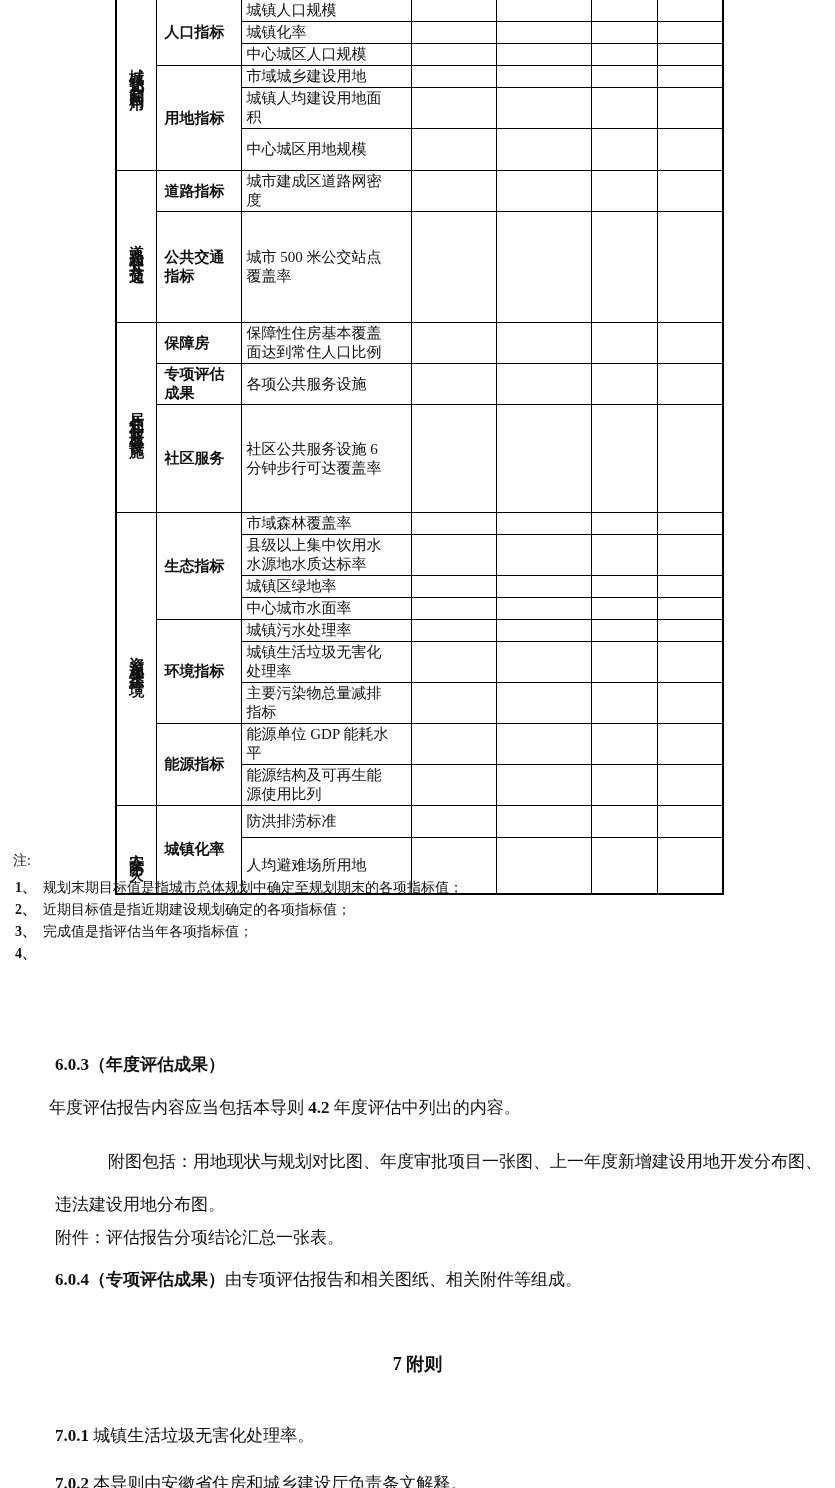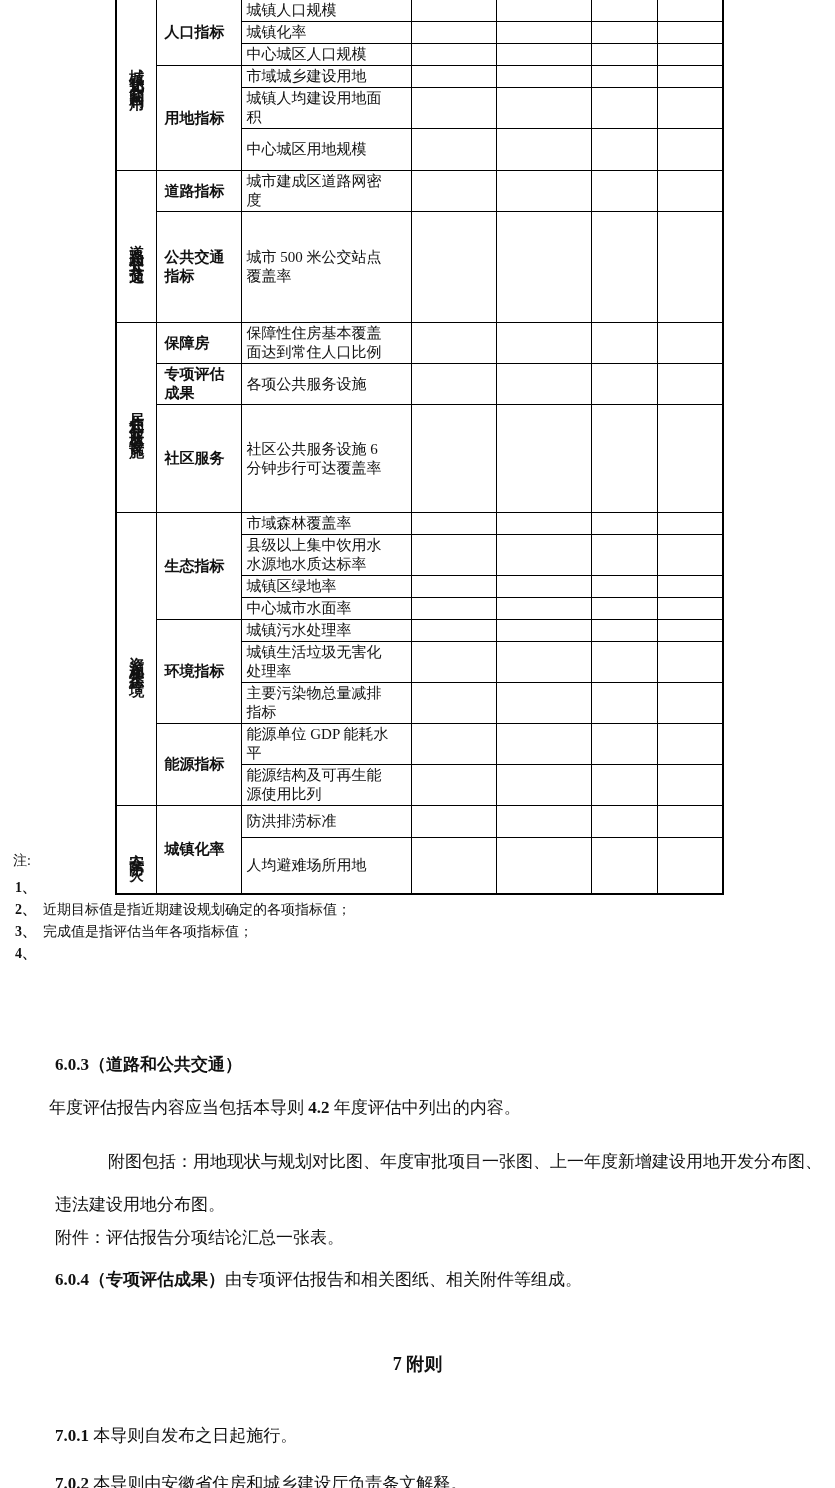--- a/index.html
+++ b/index.html
@@ -265,52 +265,53 @@
         <td class="val"></td>
         <td class="val"></td>
   </tr>
 </tbody>
   </table>
 
 <div class="notes">
   <div class="note-label">注:</div>
   <div class="note-line">
     <span class="note-marker">1、</span>
+    <span>规划末期目标值是指城市总体规划中确定至规划期末的各项指标值；</span>
   </div>
   <div class="note-line">
     <span class="note-marker">2、</span>
     <span>近期目标值是指近期建设规划确定的各项指标值；</span>
   </div>
   <div class="note-line">
     <span class="note-marker">3、</span>
     <span>完成值是指评估当年各项指标值；</span>
   </div>
   <div class="note-line">
     <span class="note-marker">4、</span>
   </div>
 </div>
 
-<div class="abs bodytext h-bold h603">6.0.3（道路和公共交通）</div>
+<div class="abs bodytext h-bold h603">6.0.3（年度评估成果）</div>
 
 <div class="abs bodytext p603">
   <span>年度评估报告内容应当包括本导则 </span><span class="h-bold">4.2</span><span> 年度评估中列出的内容。</span>
 </div>
 
 <div class="abs bodytext p-atlas">
   <div class="l1">附图包括：用地现状与规划对比图、年度审批项目一张图、上一年度新增建设用地开发分布图、</div>
   <div class="l2">违法建设用地分布图。</div>
 </div>
 
 <div class="abs bodytext p-attach">附件：评估报告分项结论汇总一张表。</div>
 
 <div class="abs bodytext p604">
   <span class="h-bold">6.0.4（专项评估成果）</span><span>由专项评估报告和相关图纸、相关附件等组成。</span>
 </div>
 
 <div class="abs chapter7">7 附则</div>
 
 <div class="abs bodytext p701">
-  <span class="h-bold">7.0.1</span><span> 本导则自发布之日起施行。</span>
+  <span class="h-bold">7.0.1</span><span> 城镇生活垃圾无害化处理率。</span>
 </div>
 
 <div class="abs bodytext p702">
   <span class="h-bold">7.0.2</span><span> 本导则由安徽省住房和城乡建设厅负责条文解释。</span>
 </div>
 
 </body></html>

